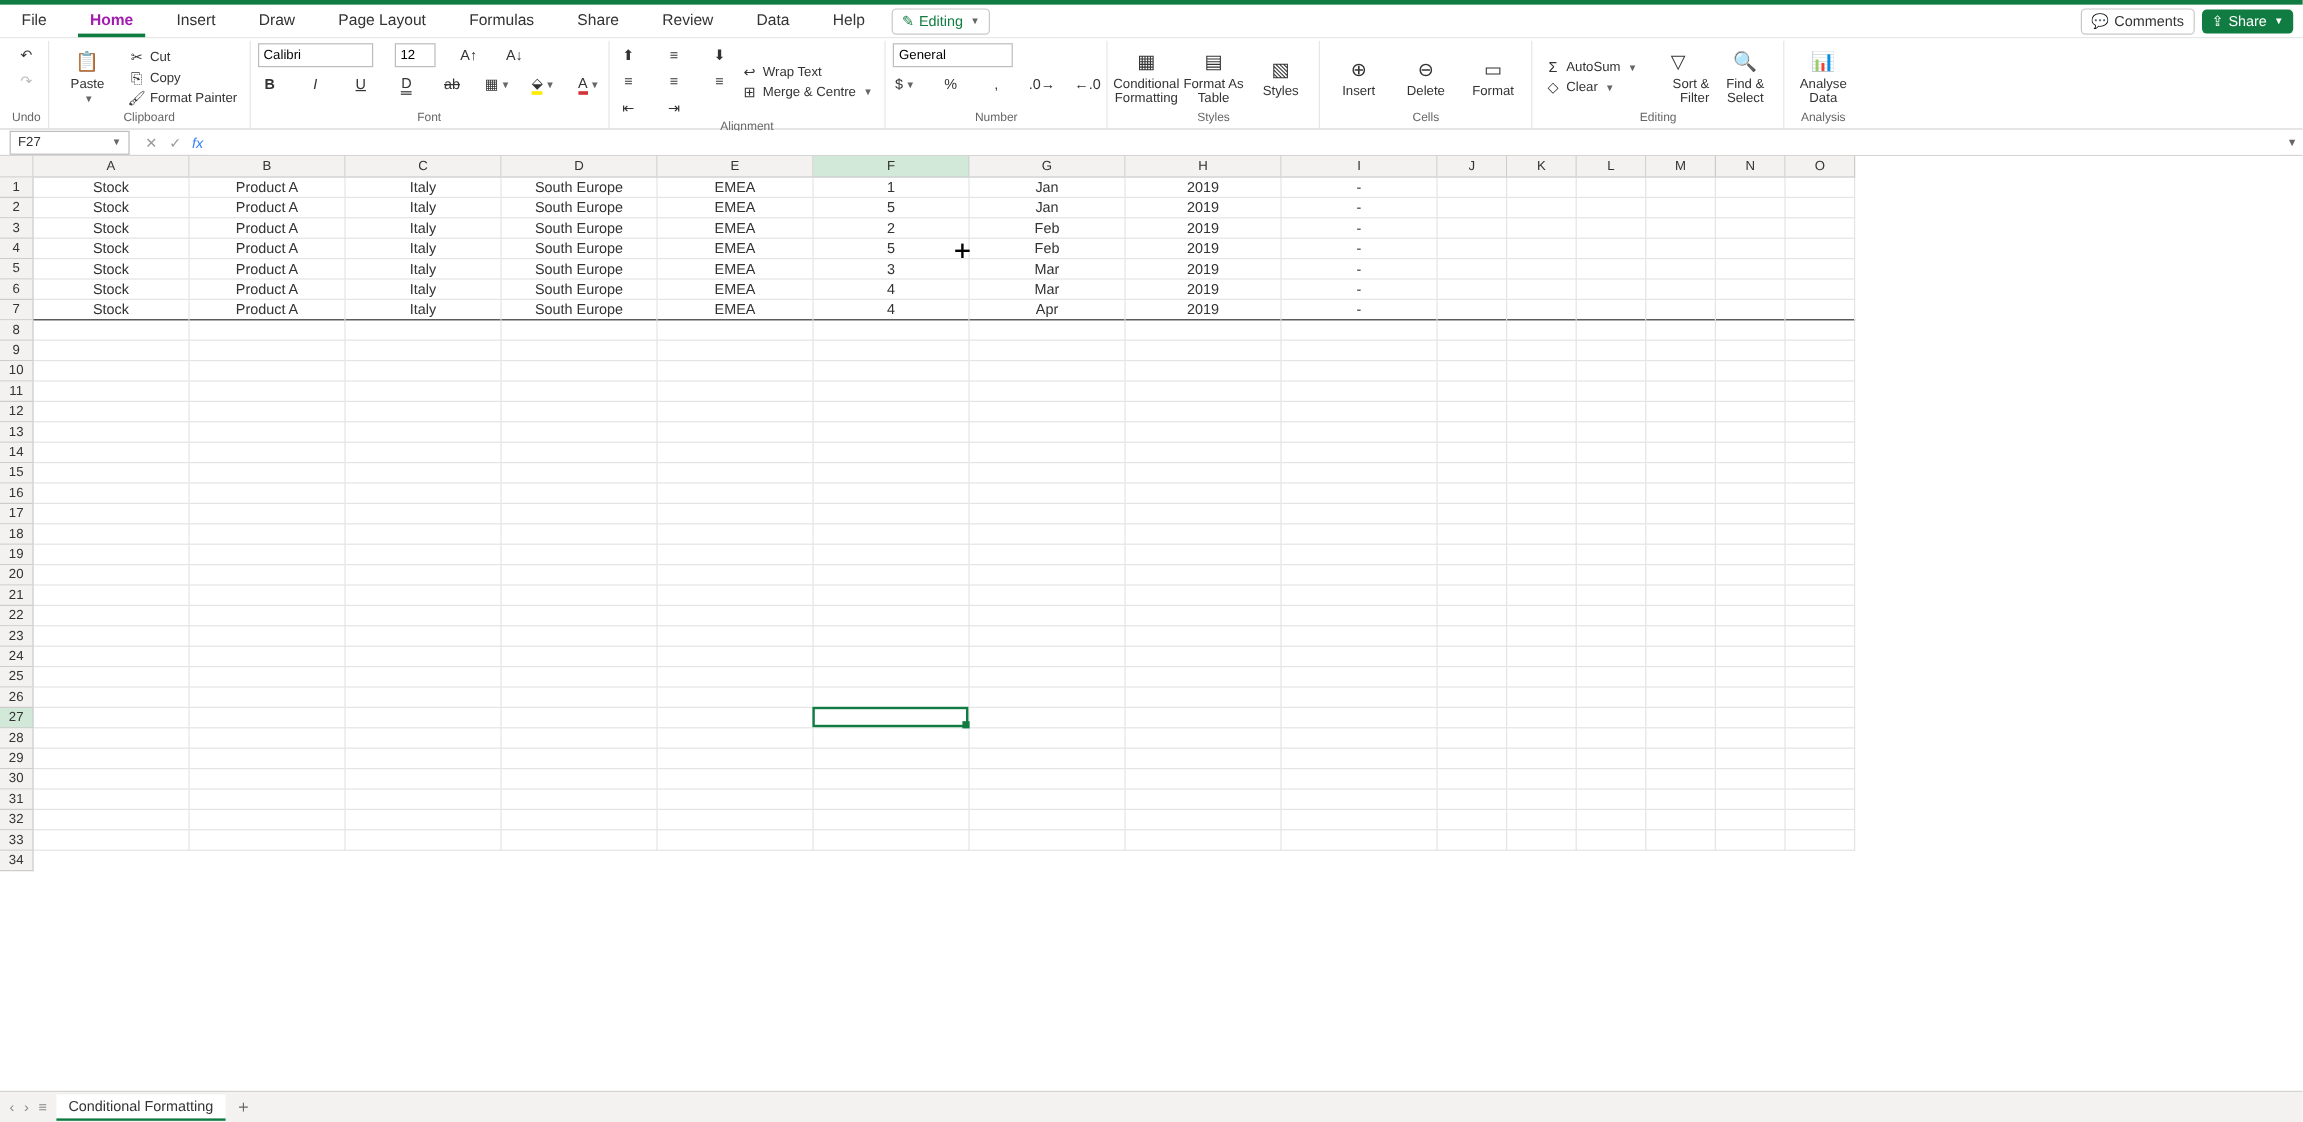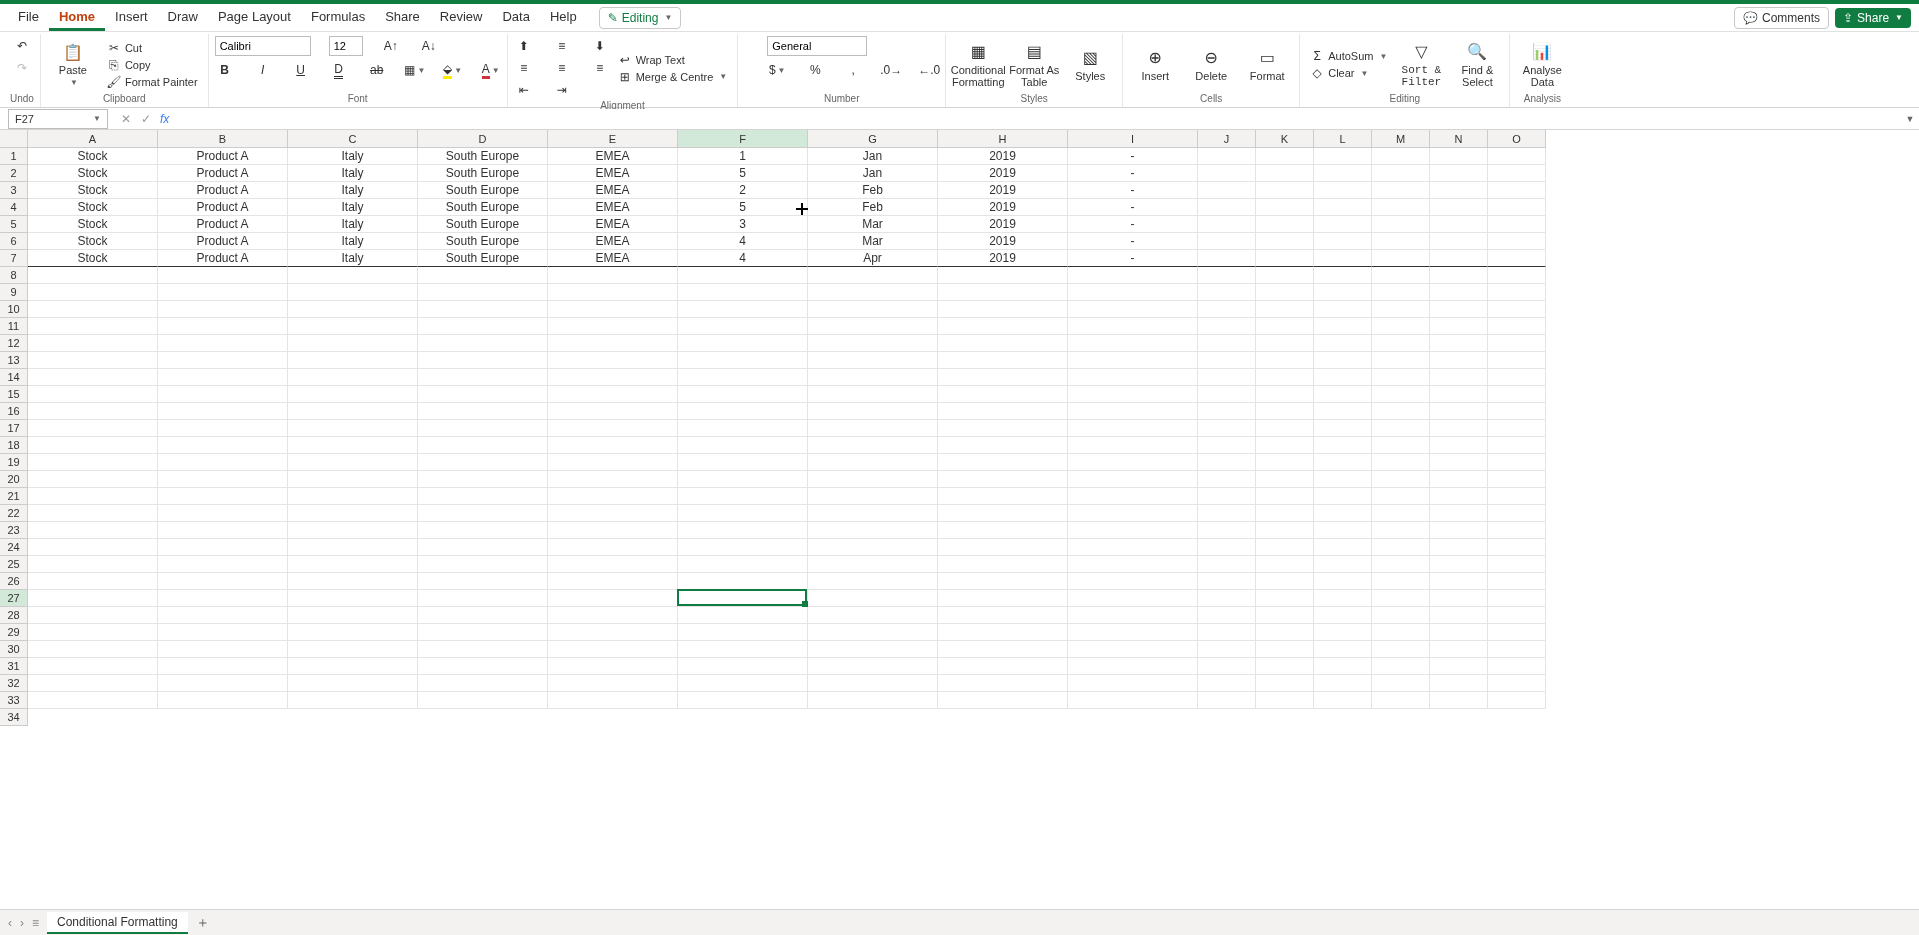--- a/index.html
+++ b/index.html
@@ -4,21 +4,21 @@
 <style>
 * { margin: 0; padding: 0; box-sizing: border-box; font-family: "Segoe UI", Arial, sans-serif; }
 body { background: #fff; overflow: hidden; font-size: 12px; color: #333; }
 
 
 .titlebar { height: 4px; background: #107c41; }
 
 
 .menubar { display: flex; align-items: center; height: 28px; background: #fff; border-bottom: 1px solid #e1e1e1; padding: 0 8px; }
 .menubar .tab { padding: 4px 10px; font-size: 13px; cursor: pointer; }
-.menubar .tab.active { border-bottom: 3px solid #107c41; color: #c2410c; font-weight: 600; }
+.menubar .tab.active { border-bottom: 3px solid #107c41; color: #a21caf; font-weight: 600; }
 .menubar .spacer { flex: 1; }
 .menubar .mode-btn { display: flex; align-items: center; gap: 4px; border: 1px solid #c8c8c8; border-radius: 4px; padding: 3px 8px; margin-left: 12px; color: #107c41; }
 .menubar .right-btn { display: flex; align-items: center; gap: 4px; border: 1px solid #c8c8c8; border-radius: 4px; padding: 3px 8px; margin-left: 6px; }
 .menubar .share-btn { background: #107c41; color: #fff; border: none; }
 
 
 .ribbon { display: flex; align-items: stretch; height: 76px; background: #fff; border-bottom: 1px solid #d4d4d4; padding: 2px 4px 0 4px; }
 .ribbon-group { display: flex; flex-direction: column; align-items: center; padding: 2px 6px 0 6px; border-right: 1px solid #e6e6e6; }
 .ribbon-group:last-child { border-right: none; }
 .ribbon-group .controls { flex: 1; display: flex; align-items: center; gap: 4px; }
@@ -82,21 +82,21 @@
 .wM { width: 58px; } .wN { width: 58px; } .wO { width: 58px; }
 
 .chev { font-size: 8px; color: #666; margin-left: 2px; }
 </style>
 </head>
 <body>
 
 <div class="titlebar"></div>
 
 <div class="menubar">
-  <div id="menu-tabs" style="display: flex;">
+  <div id="menu-tabs" style="display: flex; gap: 16px;">
       <div class="tab">File</div>
       <div class="tab active">Home</div>
       <div class="tab">Insert</div>
       <div class="tab">Draw</div>
       <div class="tab">Page Layout</div>
       <div class="tab">Formulas</div>
       <div class="tab">Share</div>
       <div class="tab">Review</div>
       <div class="tab">Data</div>
       <div class="tab">Help</div>
@@ -218,21 +218,21 @@
             <span class="ic">⊞</span>
             <span>Merge &amp; Centre</span>
             <span class="chev">▼</span>
           </div>
       </div>
     </div>
     <div class="group-label">Alignment</div>
   </div>
 
   <div class="ribbon-group">
-    <div class="controls" style="flex-direction:column; align-items:flex-start; gap:4px;margin-left:23px;">
+    <div class="controls" style="flex-direction:column; align-items:flex-start; gap:4px;">
       <input class="num-format" value="General" style="">
       <div class="btnrow">
         <div class="icbtn">$<span class="chev">▼</span></div>
         <div class="icbtn">%</div>
         <div class="icbtn">,</div>
         <div class="icbtn">.0→</div>
         <div class="icbtn">←.0</div>
       </div>
     </div>
     <div class="group-label">Number</div>
@@ -283,21 +283,21 @@
             <span class="chev">▼</span>
           </div>
         <div class="row">
             <span class="ic">◇</span>
             <span>Clear</span>
             <span class="chev">▼</span>
           </div>
       </div>
       <div class="vbtn">
           <span class="ic">▽</span>
-          <span style="text-align:center;font-family:Liberation Mono, monospace;">Sort &amp; Filter</span>
+          <span style="text-align:right;">Sort &amp; Filter</span>
         </div>
       <div class="vbtn">
           <span class="ic">🔍</span>
           <span style="text-align:center;">Find &amp; Select</span>
         </div>
     </div>
     <div class="group-label">Editing</div>
   </div>
 
   <div class="ribbon-group">

